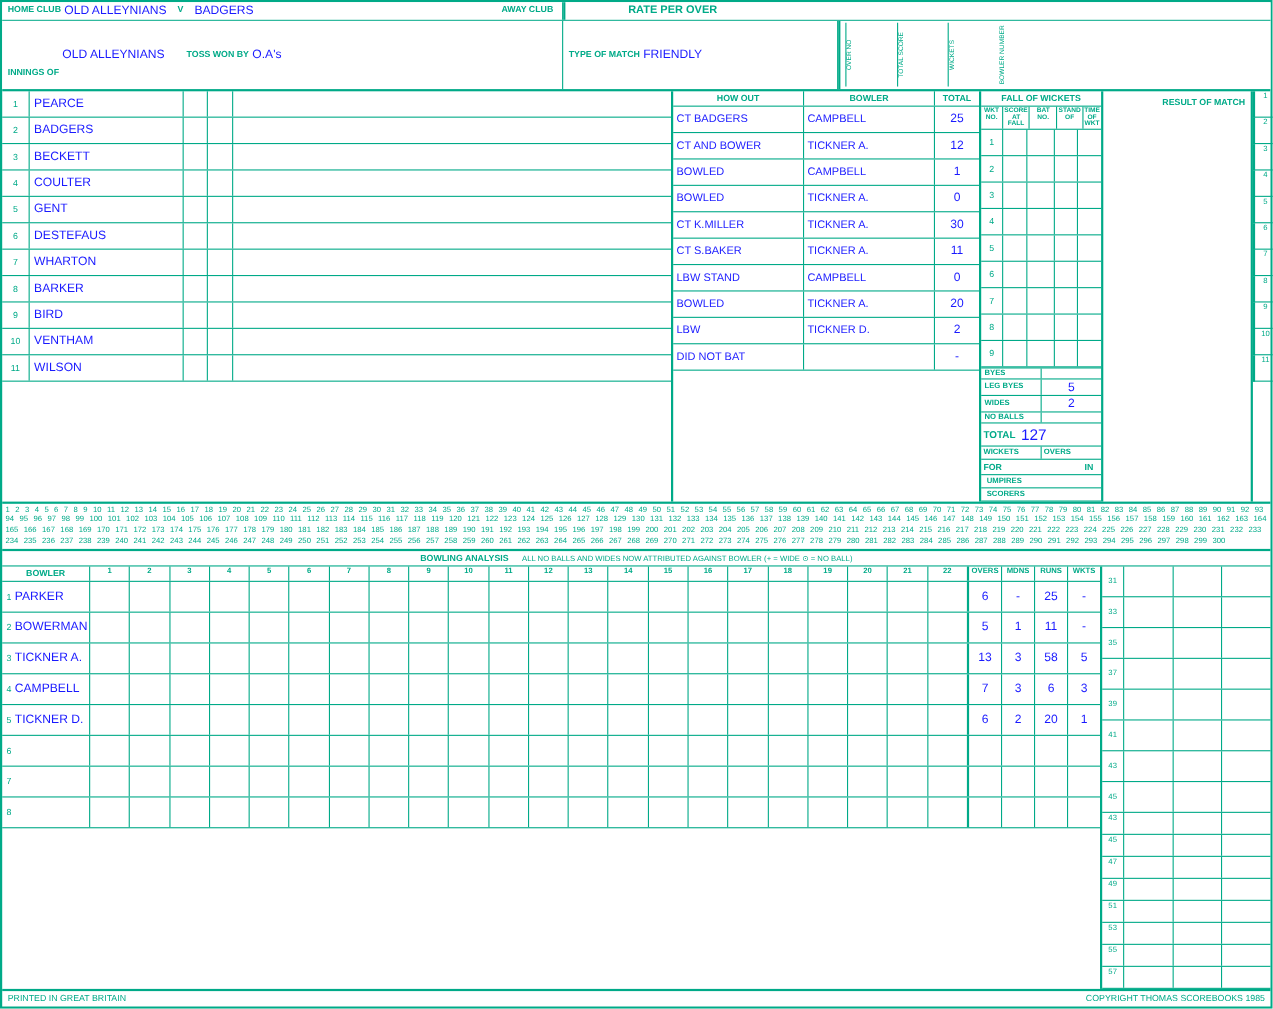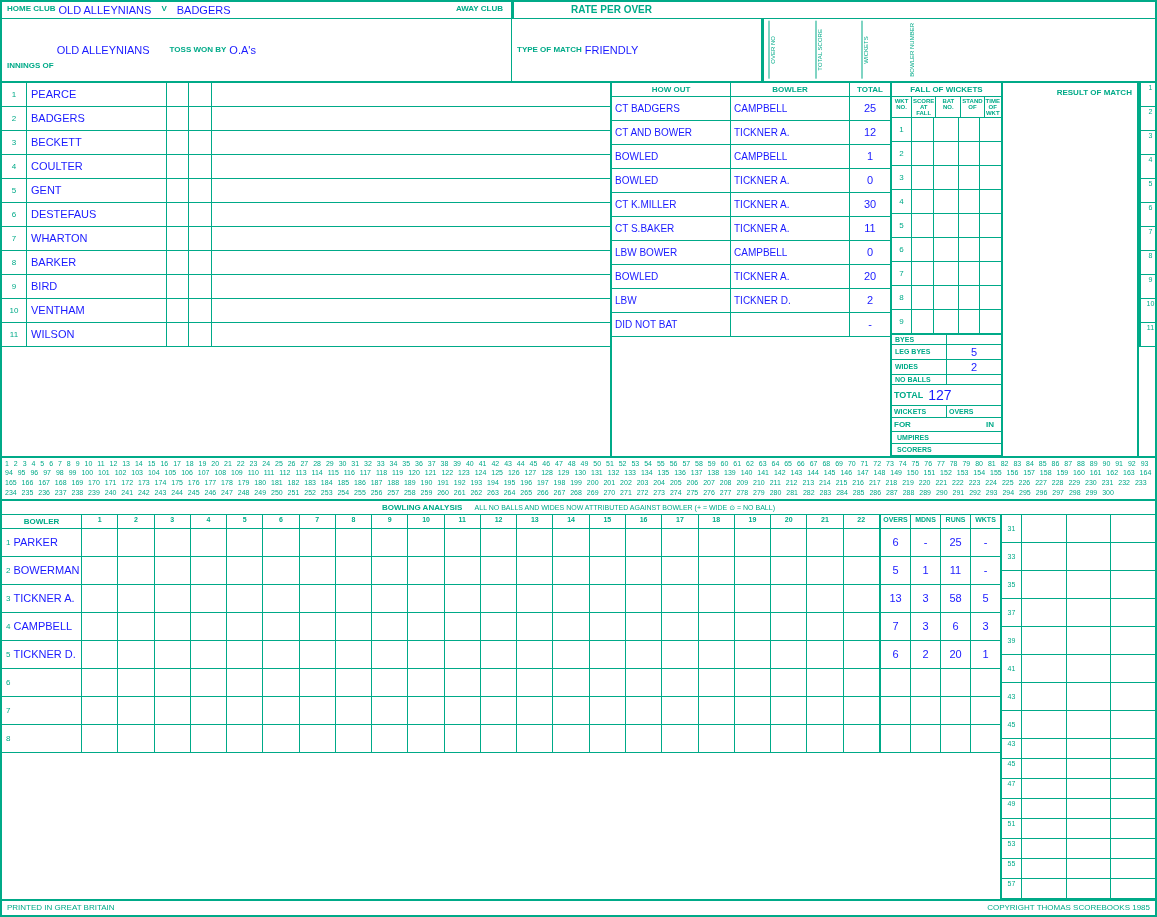--- a/index.html
+++ b/index.html
@@ -265,21 +265,21 @@
               </div>
     <div style="flex:1; border-right:1px solid #00aa88; padding:2px 3px; display:flex; align-items:center;">
                 <span class="handwritten-sm">TICKNER A.</span>
               </div>
     <div style="width:40px; padding:2px; display:flex; align-items:center; justify-content:center;">
                 <span class="handwritten">11</span>
               </div>
   </div>
             <div style="display: flex; border-bottom: 1px solid rgb(0, 170, 136); min-height: 24px;">
     <div style="flex:1; border-right:1px solid #00aa88; padding:2px 3px; display:flex; align-items:center;">
-                <span class="handwritten-sm">LBW BOWER</span>
+                <span class="handwritten-sm">LBW STAND</span>
               </div>
     <div style="flex:1; border-right:1px solid #00aa88; padding:2px 3px; display:flex; align-items:center;">
                 <span class="handwritten-sm">CAMPBELL</span>
               </div>
     <div style="width:40px; padding:2px; display:flex; align-items:center; justify-content:center;">
                 <span class="handwritten">0</span>
               </div>
   </div>
             <div style="display: flex; border-bottom: 1px solid rgb(0, 170, 136); min-height: 24px;">
     <div style="flex:1; border-right:1px solid #00aa88; padding:2px 3px; display:flex; align-items:center;">

